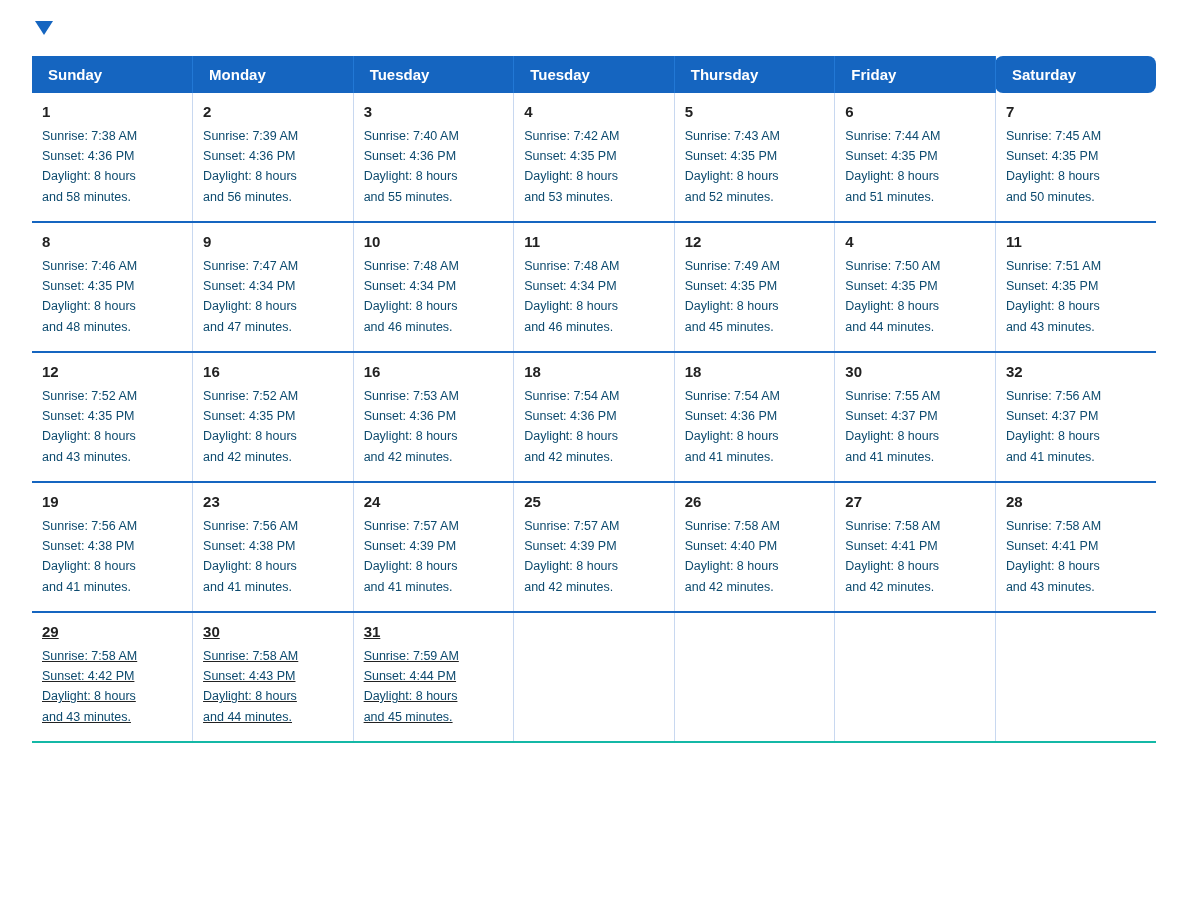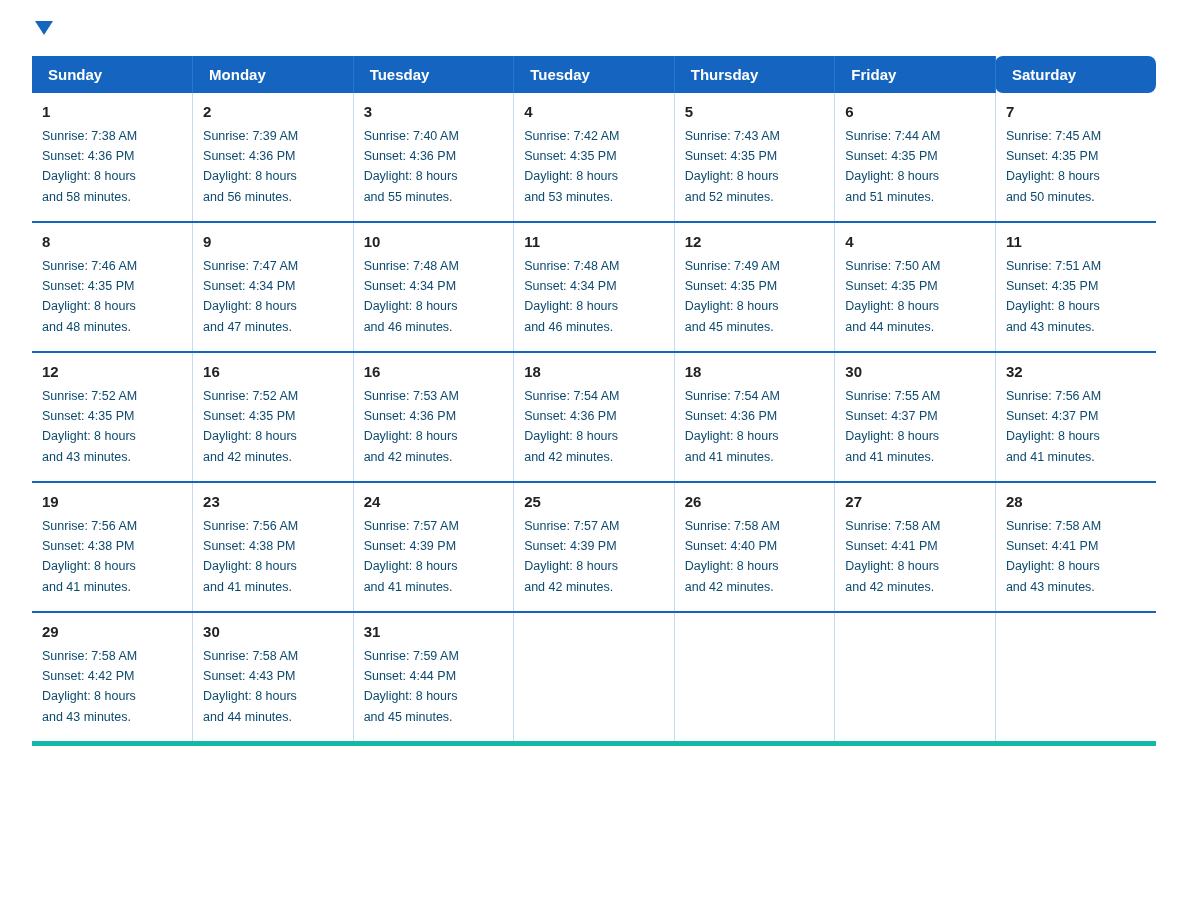--- a/index.html
+++ b/index.html
@@ -101,21 +101,22 @@
       font-weight: bold;
       margin-bottom: 2px;
       display: block;
     }
     .day-info {
       font-size: 12.5px;
       color: #0c4a6e;
       line-height: 1.55;
     }
     tbody tr:last-child td {
-      border-bottom: 5px solid #14b8a6;
+      border-bottom: 2px solid #14b8a6;
+      text-decoration: underline;
     }
   </style>
 </head>
 <body>
 
 <div class="header">
   <div class="logo">
     <div class="logo-line">
       <span class="logo-general"></span>
       <span class="logo-triangle"></span>

